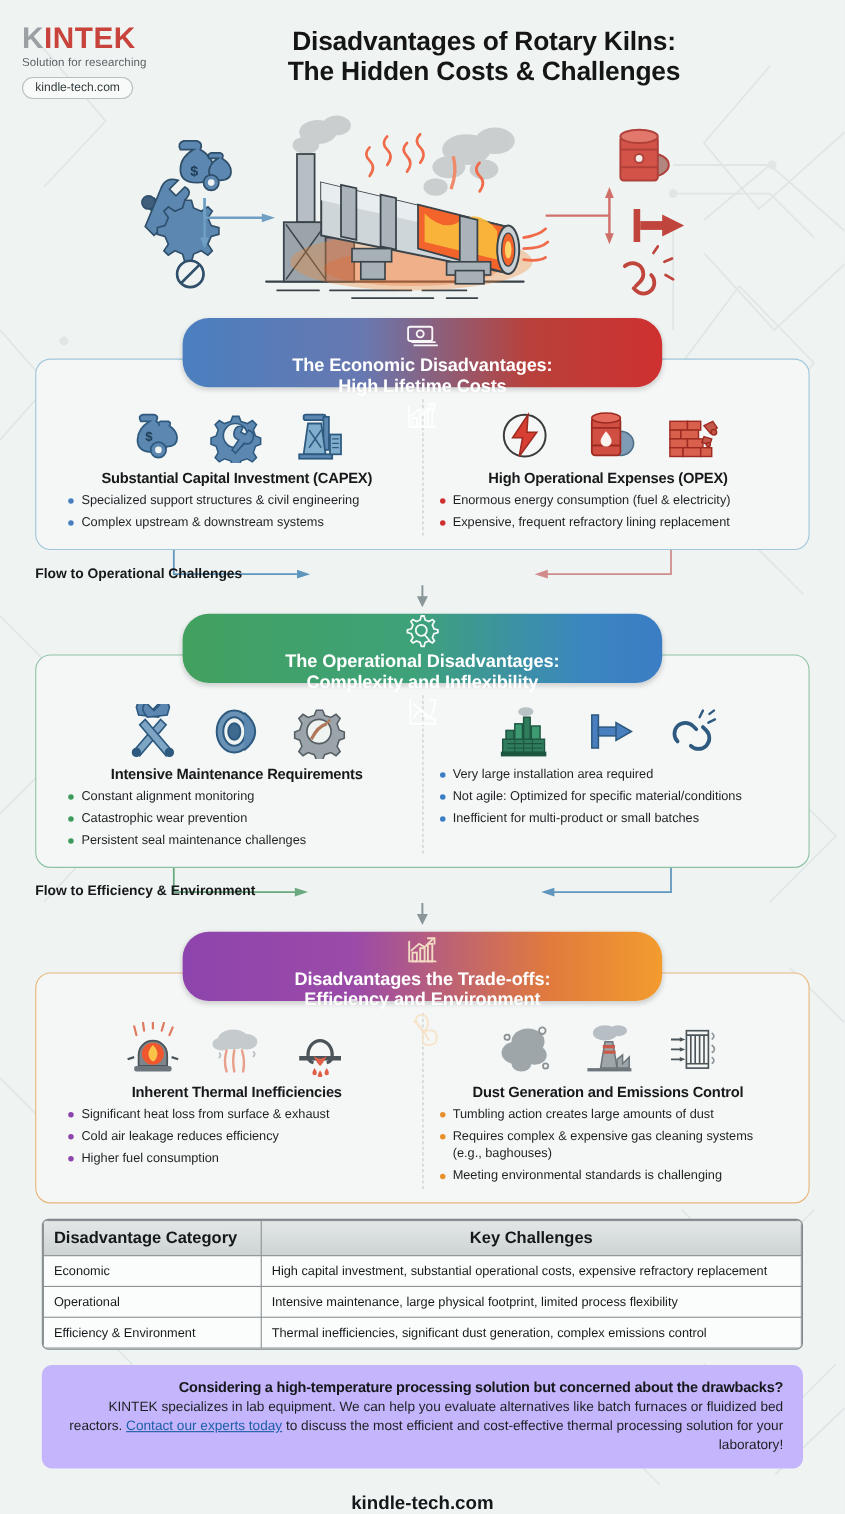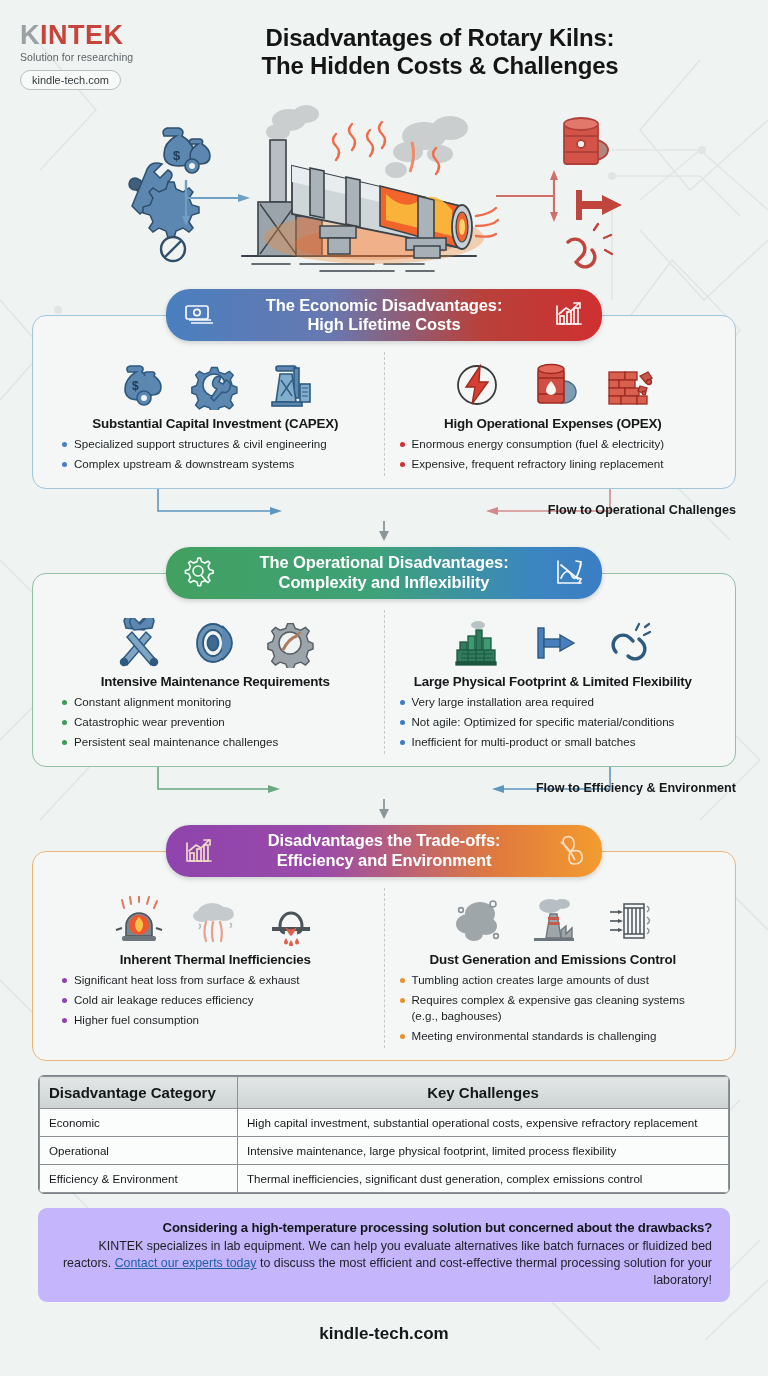--- a/index.html
+++ b/index.html
@@ -33,25 +33,26 @@
 
   
   .hero { position:relative; height: 185px; margin: 2px 0 6px 0; }
   .hero svg { display:block; margin: 0 auto; }
 
   
   .section { position: relative; margin: 0 32px; }
   .sec-head {
     position: relative; z-index: 3;
     width: 436px; margin: 0 auto;
-    border-radius: 24px; height: 52px;
+    border-radius: 24px; height: 63px;
     display:flex; align-items:center; justify-content:space-between;
     padding: 0 16px;
     color:#fff;
     box-shadow: 0 2px 5px rgba(0,0,0,.16);
+    flex-direction: column;
   }
   .sec-head .htxt { flex:1; text-align:center; font-size: 16.5px; font-weight:700; line-height:1.18; letter-spacing:-.1px; }
   .sec-head .hicon { width: 34px; height: 34px; flex: 0 0 34px; opacity:.95; }
   .sec-body {
     position: relative; margin-top: -26px; padding: 36px 14px 12px 14px;
     border: 1.4px solid #9fc6dc; border-radius: 14px;
     background: #f4f7f6;
   }
   .cols { display:flex; }
   .col { flex:1; padding: 0 8px; }
@@ -59,21 +60,21 @@
   .icon-row { display:flex; justify-content:center; gap: 26px; align-items:flex-end; height: 58px; margin-bottom: 6px; }
   .icon-row svg { display:block; }
   .col-title { text-align:center; font-size: 13.4px; font-weight:700; color:#16181a; margin-bottom: 5px; letter-spacing:-.2px; }
   ul.bul { list-style:none; padding-left: 6px; }
   ul.bul li { position:relative; padding-left: 13px; font-size: 11.6px; color:#1d2022; line-height: 1.42; margin-bottom: 3.5px; }
   ul.bul li::before { content:""; position:absolute; left:1px; top:6px; width:5px; height:5px; border-radius:50%; background: var(--bc,#4a7fbf); }
 
   
   .connector { position: relative; height: 58px; margin: 0 32px; }
   .connector svg { position:absolute; left:0; top:0; }
-  .conn-label { position:absolute; left:0; right:0; top:14px; text-align:right;
+  .conn-label { position:absolute; left:0; right:0; top:14px; text-align:left;
      font-size: 12.6px; font-weight:700; color:#16181a; }
 
   
   .tbl-wrap { margin: 14px 38px 0 38px; border:1.2px solid #7f8689; border-radius:6px; overflow:hidden; background:#fbfcfc; }
   table { width:100%; border-collapse: collapse; }
   th, td { border:1px solid #8b9194; padding: 7px 9px; font-size: 11.6px; color:#15181a; text-align:left; }
   thead th { background: linear-gradient(#e2e6e6,#cdd3d3); font-weight:700; text-align:center; font-size:15px; }
   thead th.first { text-align:left; }
   td.cat { width: 198px; }
 
@@ -477,21 +478,20 @@
                   <path d="M12 34 a10 10 0 0 1 0 -14 a10 10 0 0 1 14 0 l3 3"></path>
                   <path d="M24 38 a10 10 0 0 0 14 0 a10 10 0 0 0 0 -14 l-3 -3"></path>
                   <g stroke-width="2.2">
                     <line x1="32" y1="12" x2="35" y2="6"></line>
                     <line x1="40" y1="17" x2="46" y2="14"></line>
                     <line x1="41" y1="9" x2="45" y2="6"></line>
                   </g>
                 </g>
               </svg>
             </div>
-            <div class="col-title">Large Physical Footprint &amp; Limited Flexibility</div>
             <ul class="bul" style="--bc:#3b7dc4">
               <li>Very large installation area required</li>
               <li>Not agile: Optimized for specific material/conditions</li>
               <li>Inefficient for multi-product or small batches</li>
             </ul>
           </div>
         </div>
       </div>
     </div>
 

